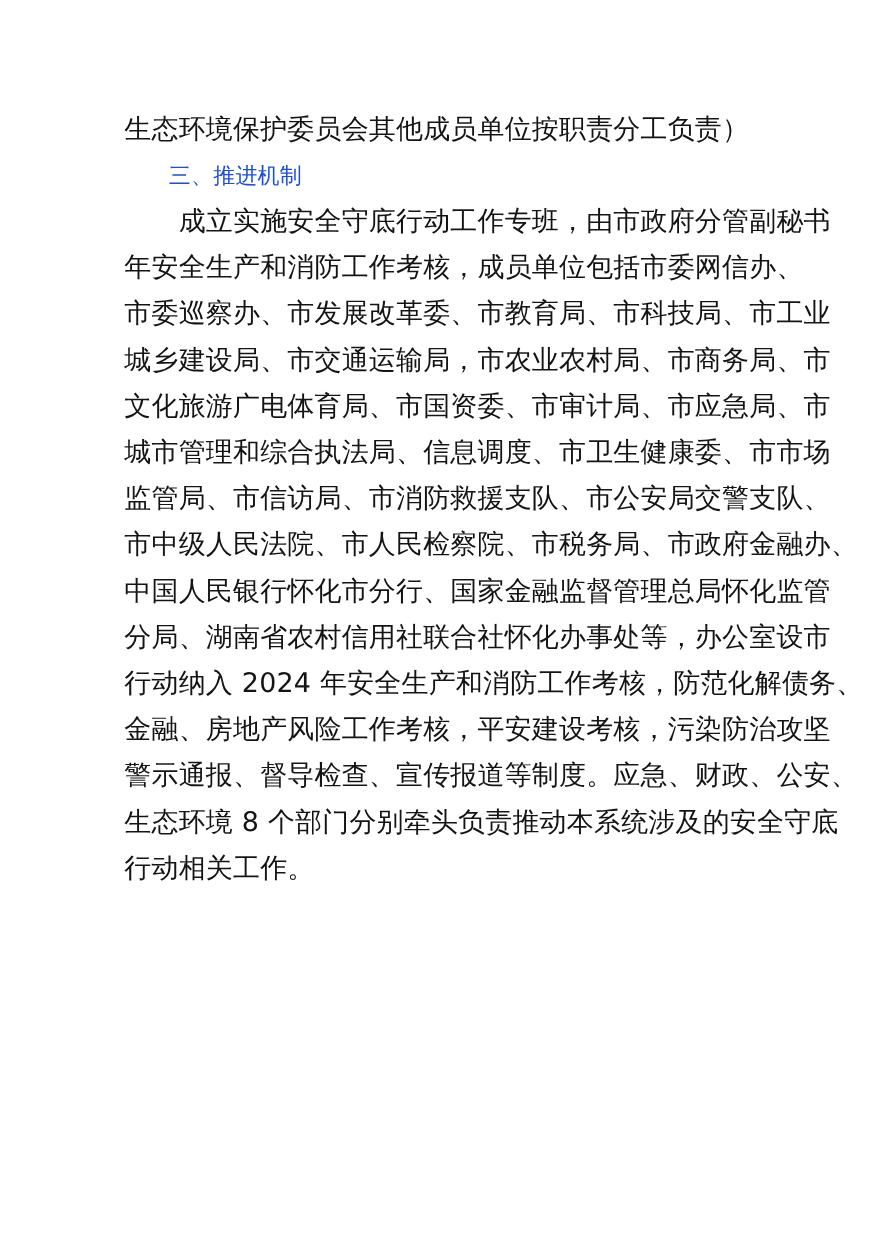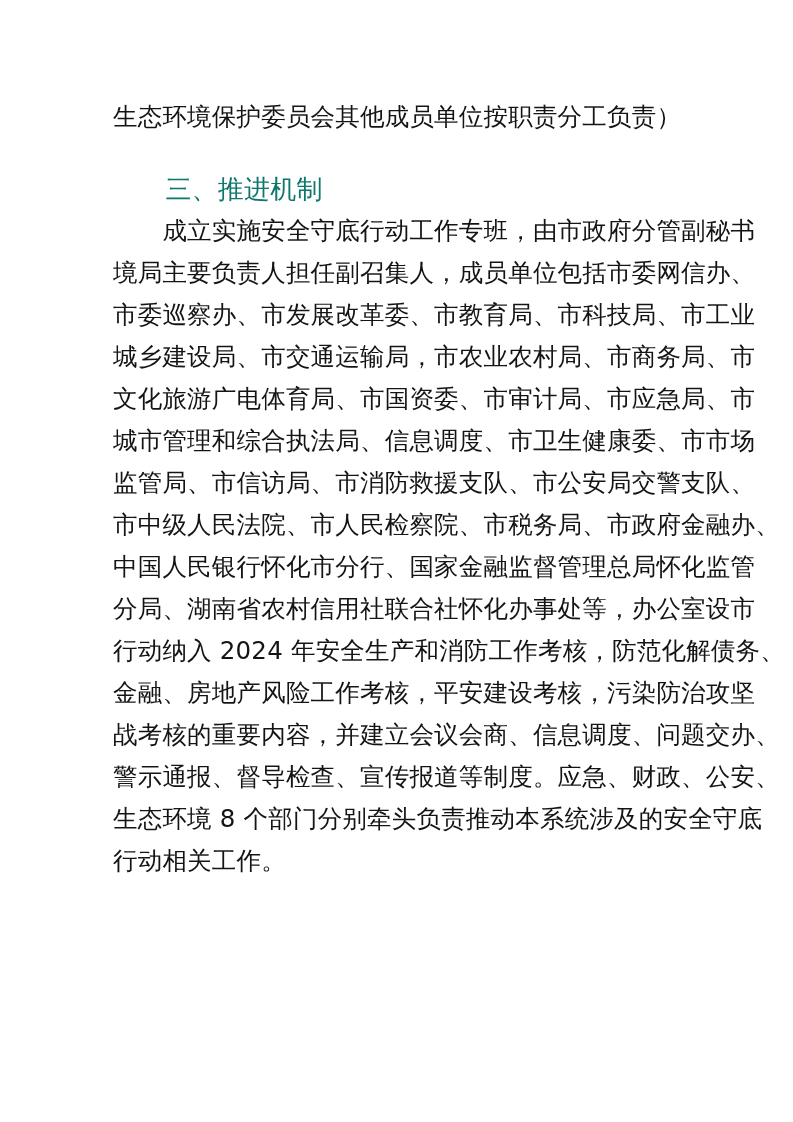--- a/index.html
+++ b/index.html
@@ -24,49 +24,47 @@
     width: 570px;
   }
   .doc-line {
     font-size: 24.5px;
     line-height: 42px;
     letter-spacing: 0.2px;
     white-space: pre;
     color: #141414;
   }
   .heading-line {
-    font-size: 26px;
+    font-size: 20px;
     line-height: 42px;
     letter-spacing: 0.2px;
     white-space: pre;
-    color: #0f766e;
-    margin-top: 30px;
+    color: #1d4ed8;
   }
 </style>
 </head>
 <body>
 
 <div class="page">
   <div class="content">
 
     <div class="doc-line">生态环境保护委员会其他成员单位按职责分工负责）</div>
 
     <div class="heading-line">　　三、推进机制</div>
 
     <div class="doc-line">　　成立实施安全守底行动工作专班，由市政府分管副秘书</div>
-    <div class="doc-line">境局主要负责人担任副召集人，成员单位包括市委网信办、</div>
+    <div class="doc-line">年安全生产和消防工作考核，成员单位包括市委网信办、</div>
     <div class="doc-line">市委巡察办、市发展改革委、市教育局、市科技局、市工业</div>
     <div class="doc-line">城乡建设局、市交通运输局，市农业农村局、市商务局、市</div>
     <div class="doc-line">文化旅游广电体育局、市国资委、市审计局、市应急局、市</div>
     <div class="doc-line">城市管理和综合执法局、信息调度、市卫生健康委、市市场</div>
     <div class="doc-line">监管局、市信访局、市消防救援支队、市公安局交警支队、</div>
     <div class="doc-line">市中级人民法院、市人民检察院、市税务局、市政府金融办、</div>
     <div class="doc-line">中国人民银行怀化市分行、国家金融监督管理总局怀化监管</div>
     <div class="doc-line">分局、湖南省农村信用社联合社怀化办事处等，办公室设市</div>
     <div class="doc-line">行动纳入 2024 年安全生产和消防工作考核，防范化解债务、</div>
     <div class="doc-line">金融、房地产风险工作考核，平安建设考核，污染防治攻坚</div>
-    <div class="doc-line">战考核的重要内容，并建立会议会商、信息调度、问题交办、</div>
     <div class="doc-line">警示通报、督导检查、宣传报道等制度。应急、财政、公安、</div>
     <div class="doc-line">生态环境 8 个部门分别牵头负责推动本系统涉及的安全守底</div>
     <div class="doc-line">行动相关工作。</div>
 
   </div>
 </div>
 
 </body></html>

